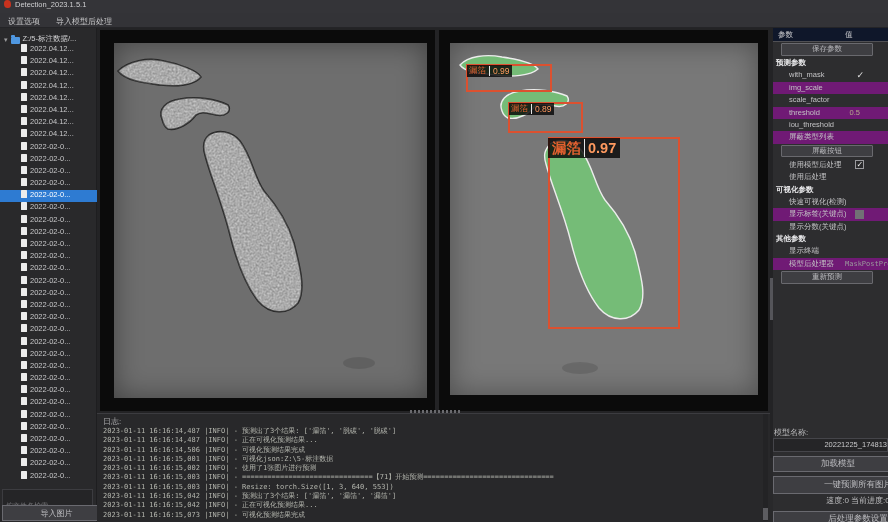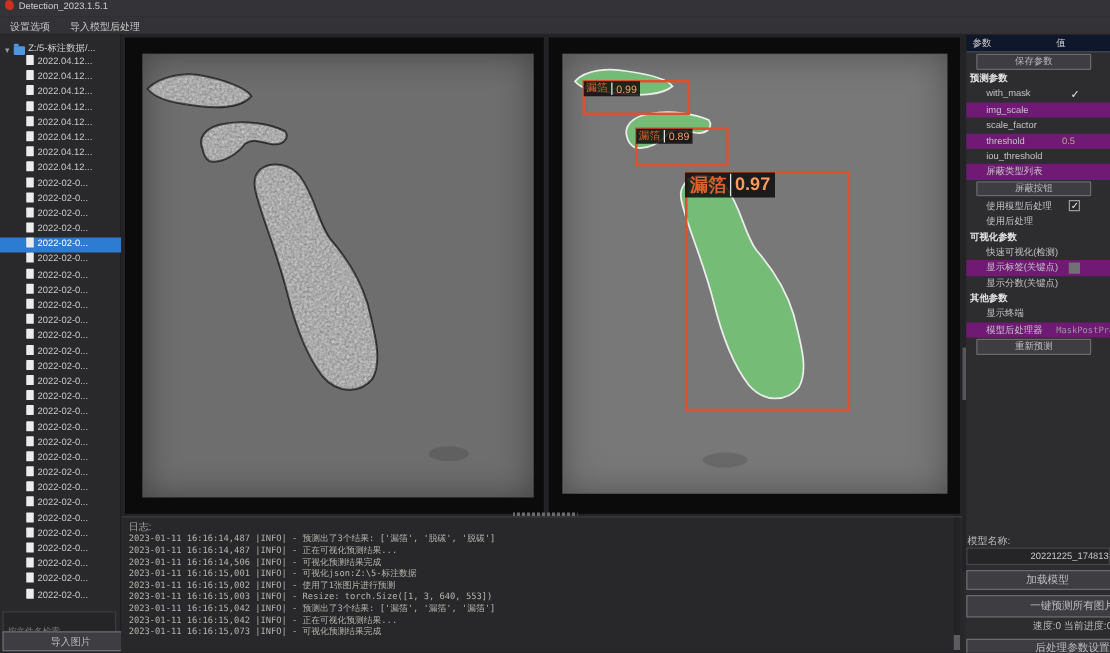--- a/index.html
+++ b/index.html
@@ -374,20 +374,21 @@
 
 <div id="logpanel">
   <div id="logtitle">日志:</div>
   <div id="loglines">
 
       <div class="logline">2023-01-11 16:16:14,487 |INFO| - 预测出了3个结果: ['漏箔', '脱碳', '脱碳']</div>
       <div class="logline">2023-01-11 16:16:14,487 |INFO| - 正在可视化预测结果...</div>
       <div class="logline">2023-01-11 16:16:14,506 |INFO| - 可视化预测结果完成</div>
       <div class="logline">2023-01-11 16:16:15,001 |INFO| - 可视化json:Z:\5-标注数据</div>
       <div class="logline">2023-01-11 16:16:15,002 |INFO| - 使用了1张图片进行预测</div>
+      <div class="logline">2023-01-11 16:16:15,003 |INFO| - ===============================【71】开始预测===============================</div>
       <div class="logline">2023-01-11 16:16:15,003 |INFO| - Resize: torch.Size([1, 3, 640, 553])</div>
       <div class="logline">2023-01-11 16:16:15,042 |INFO| - 预测出了3个结果: ['漏箔', '漏箔', '漏箔']</div>
       <div class="logline">2023-01-11 16:16:15,042 |INFO| - 正在可视化预测结果...</div>
       <div class="logline">2023-01-11 16:16:15,073 |INFO| - 可视化预测结果完成</div>
     </div>
 </div>
 <div id="logscroll">
     <div class="handle"></div>
   </div>
 

